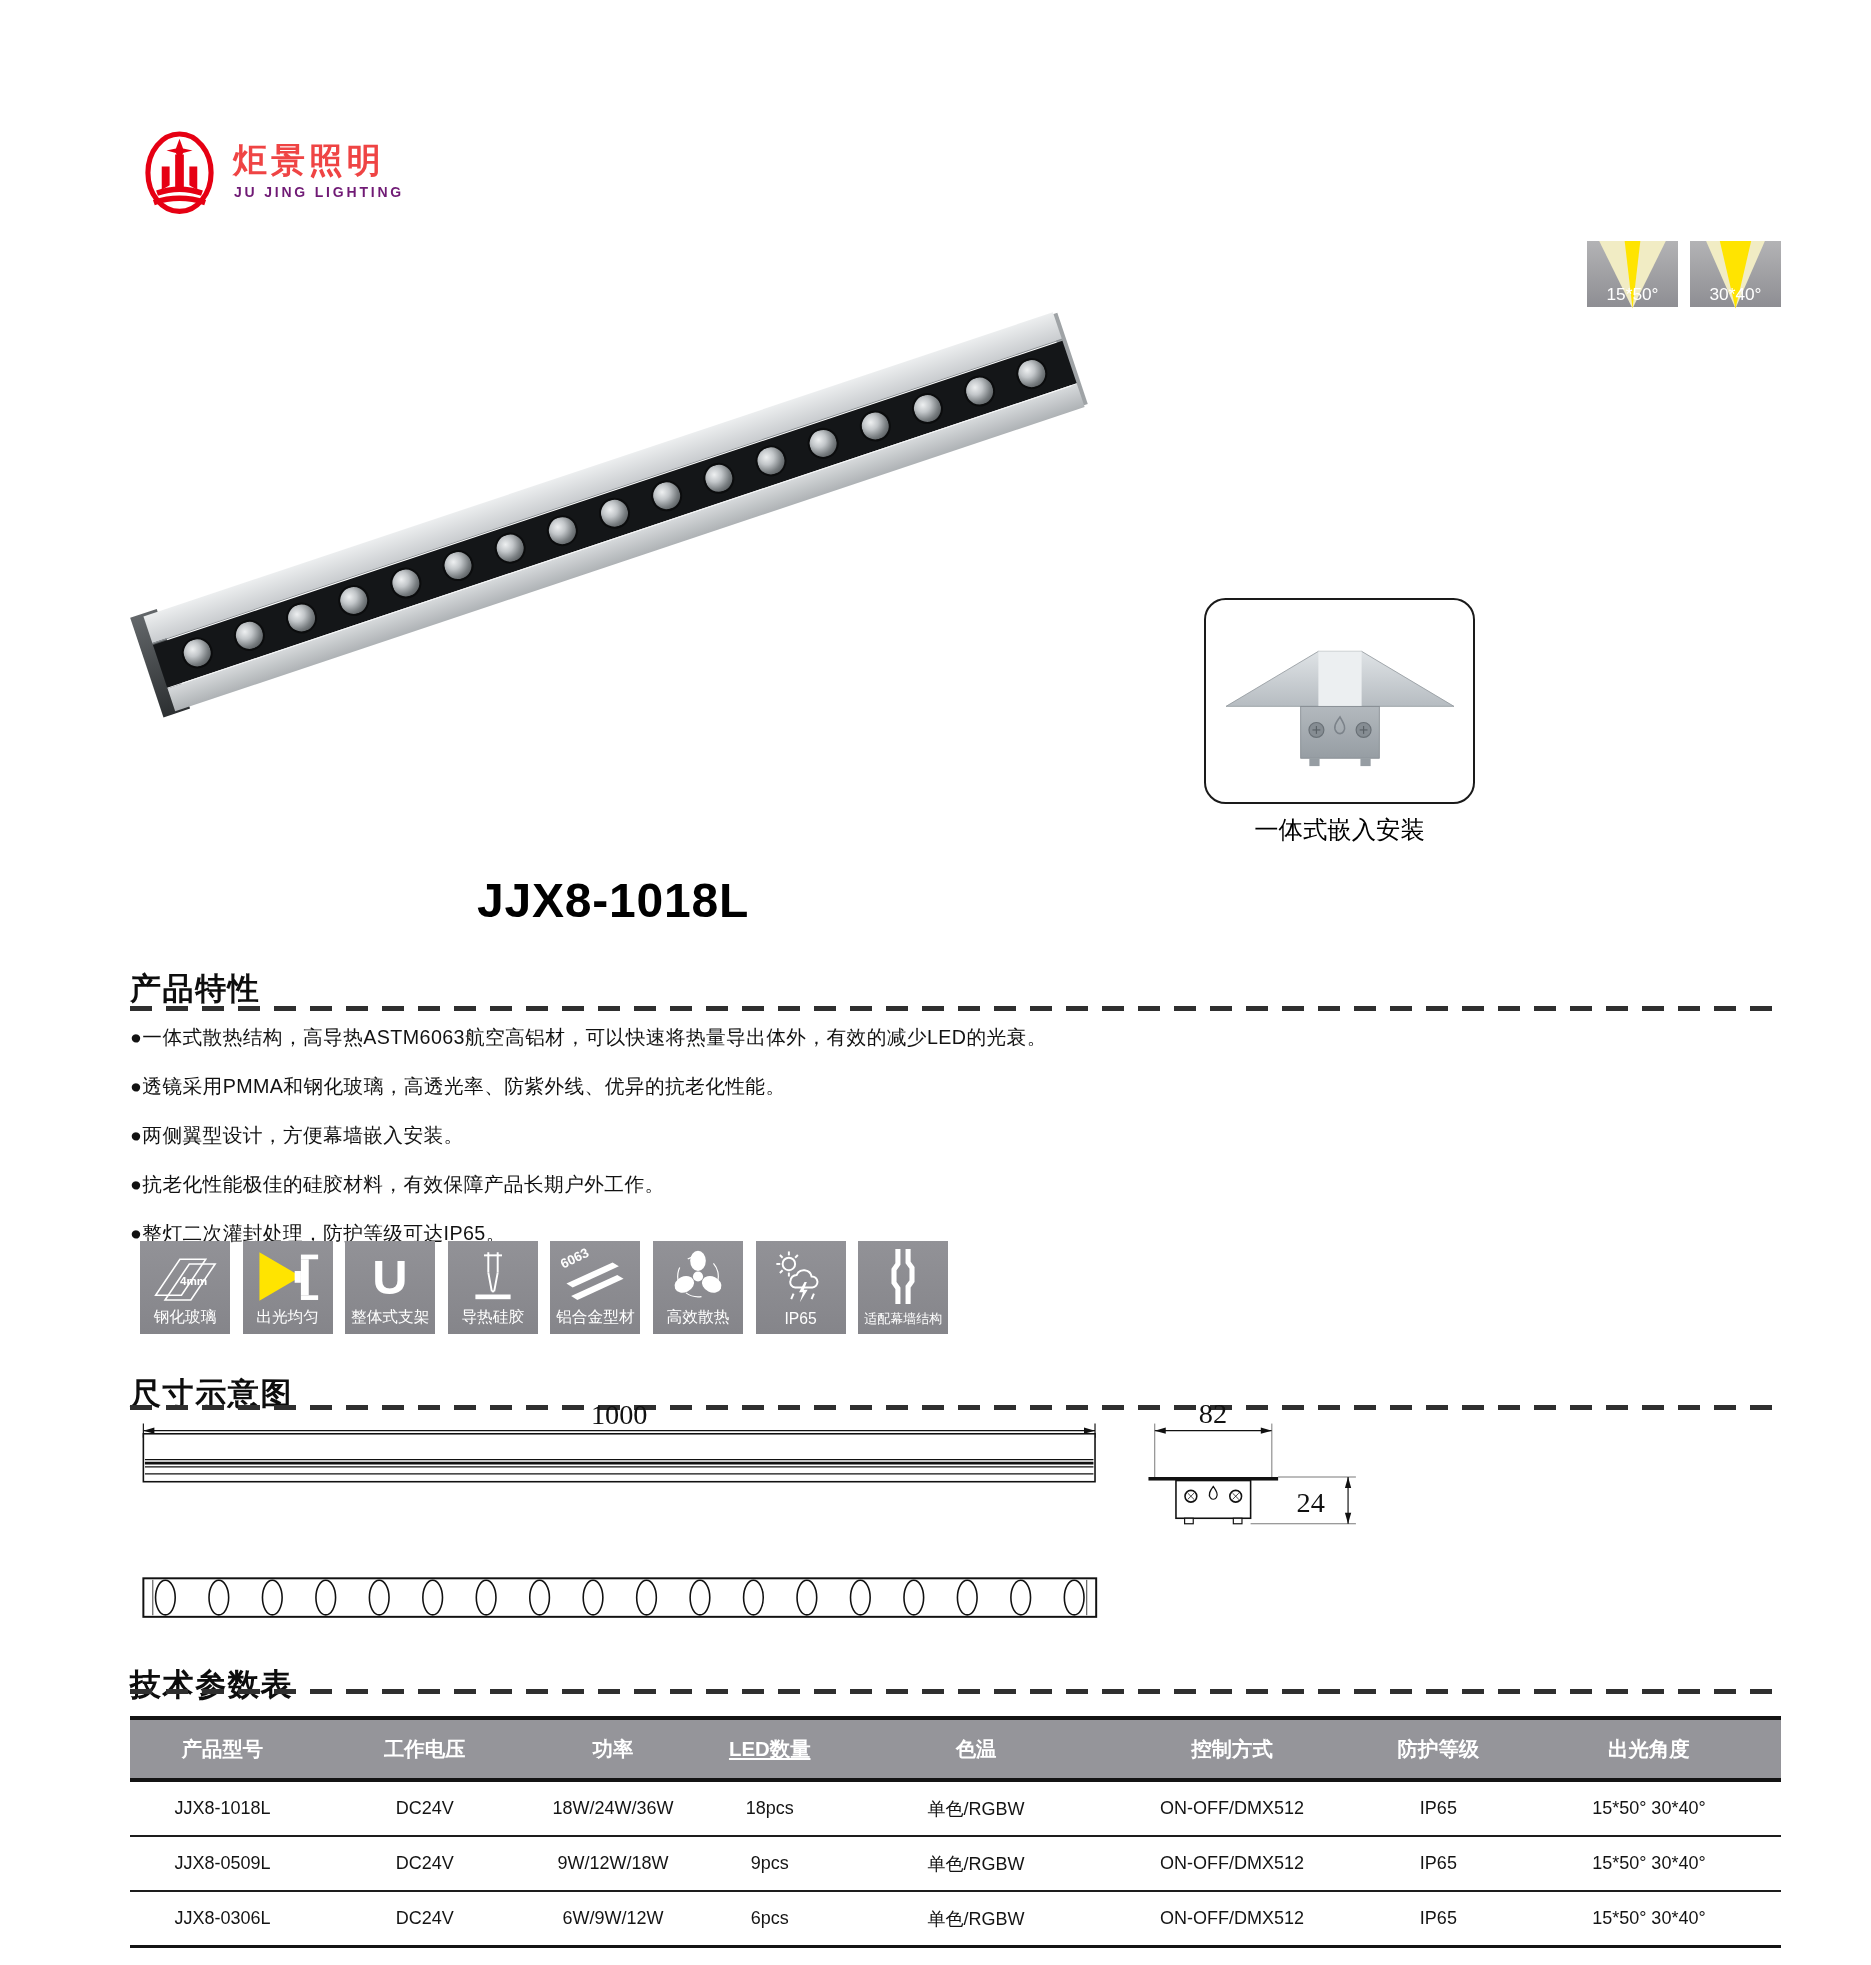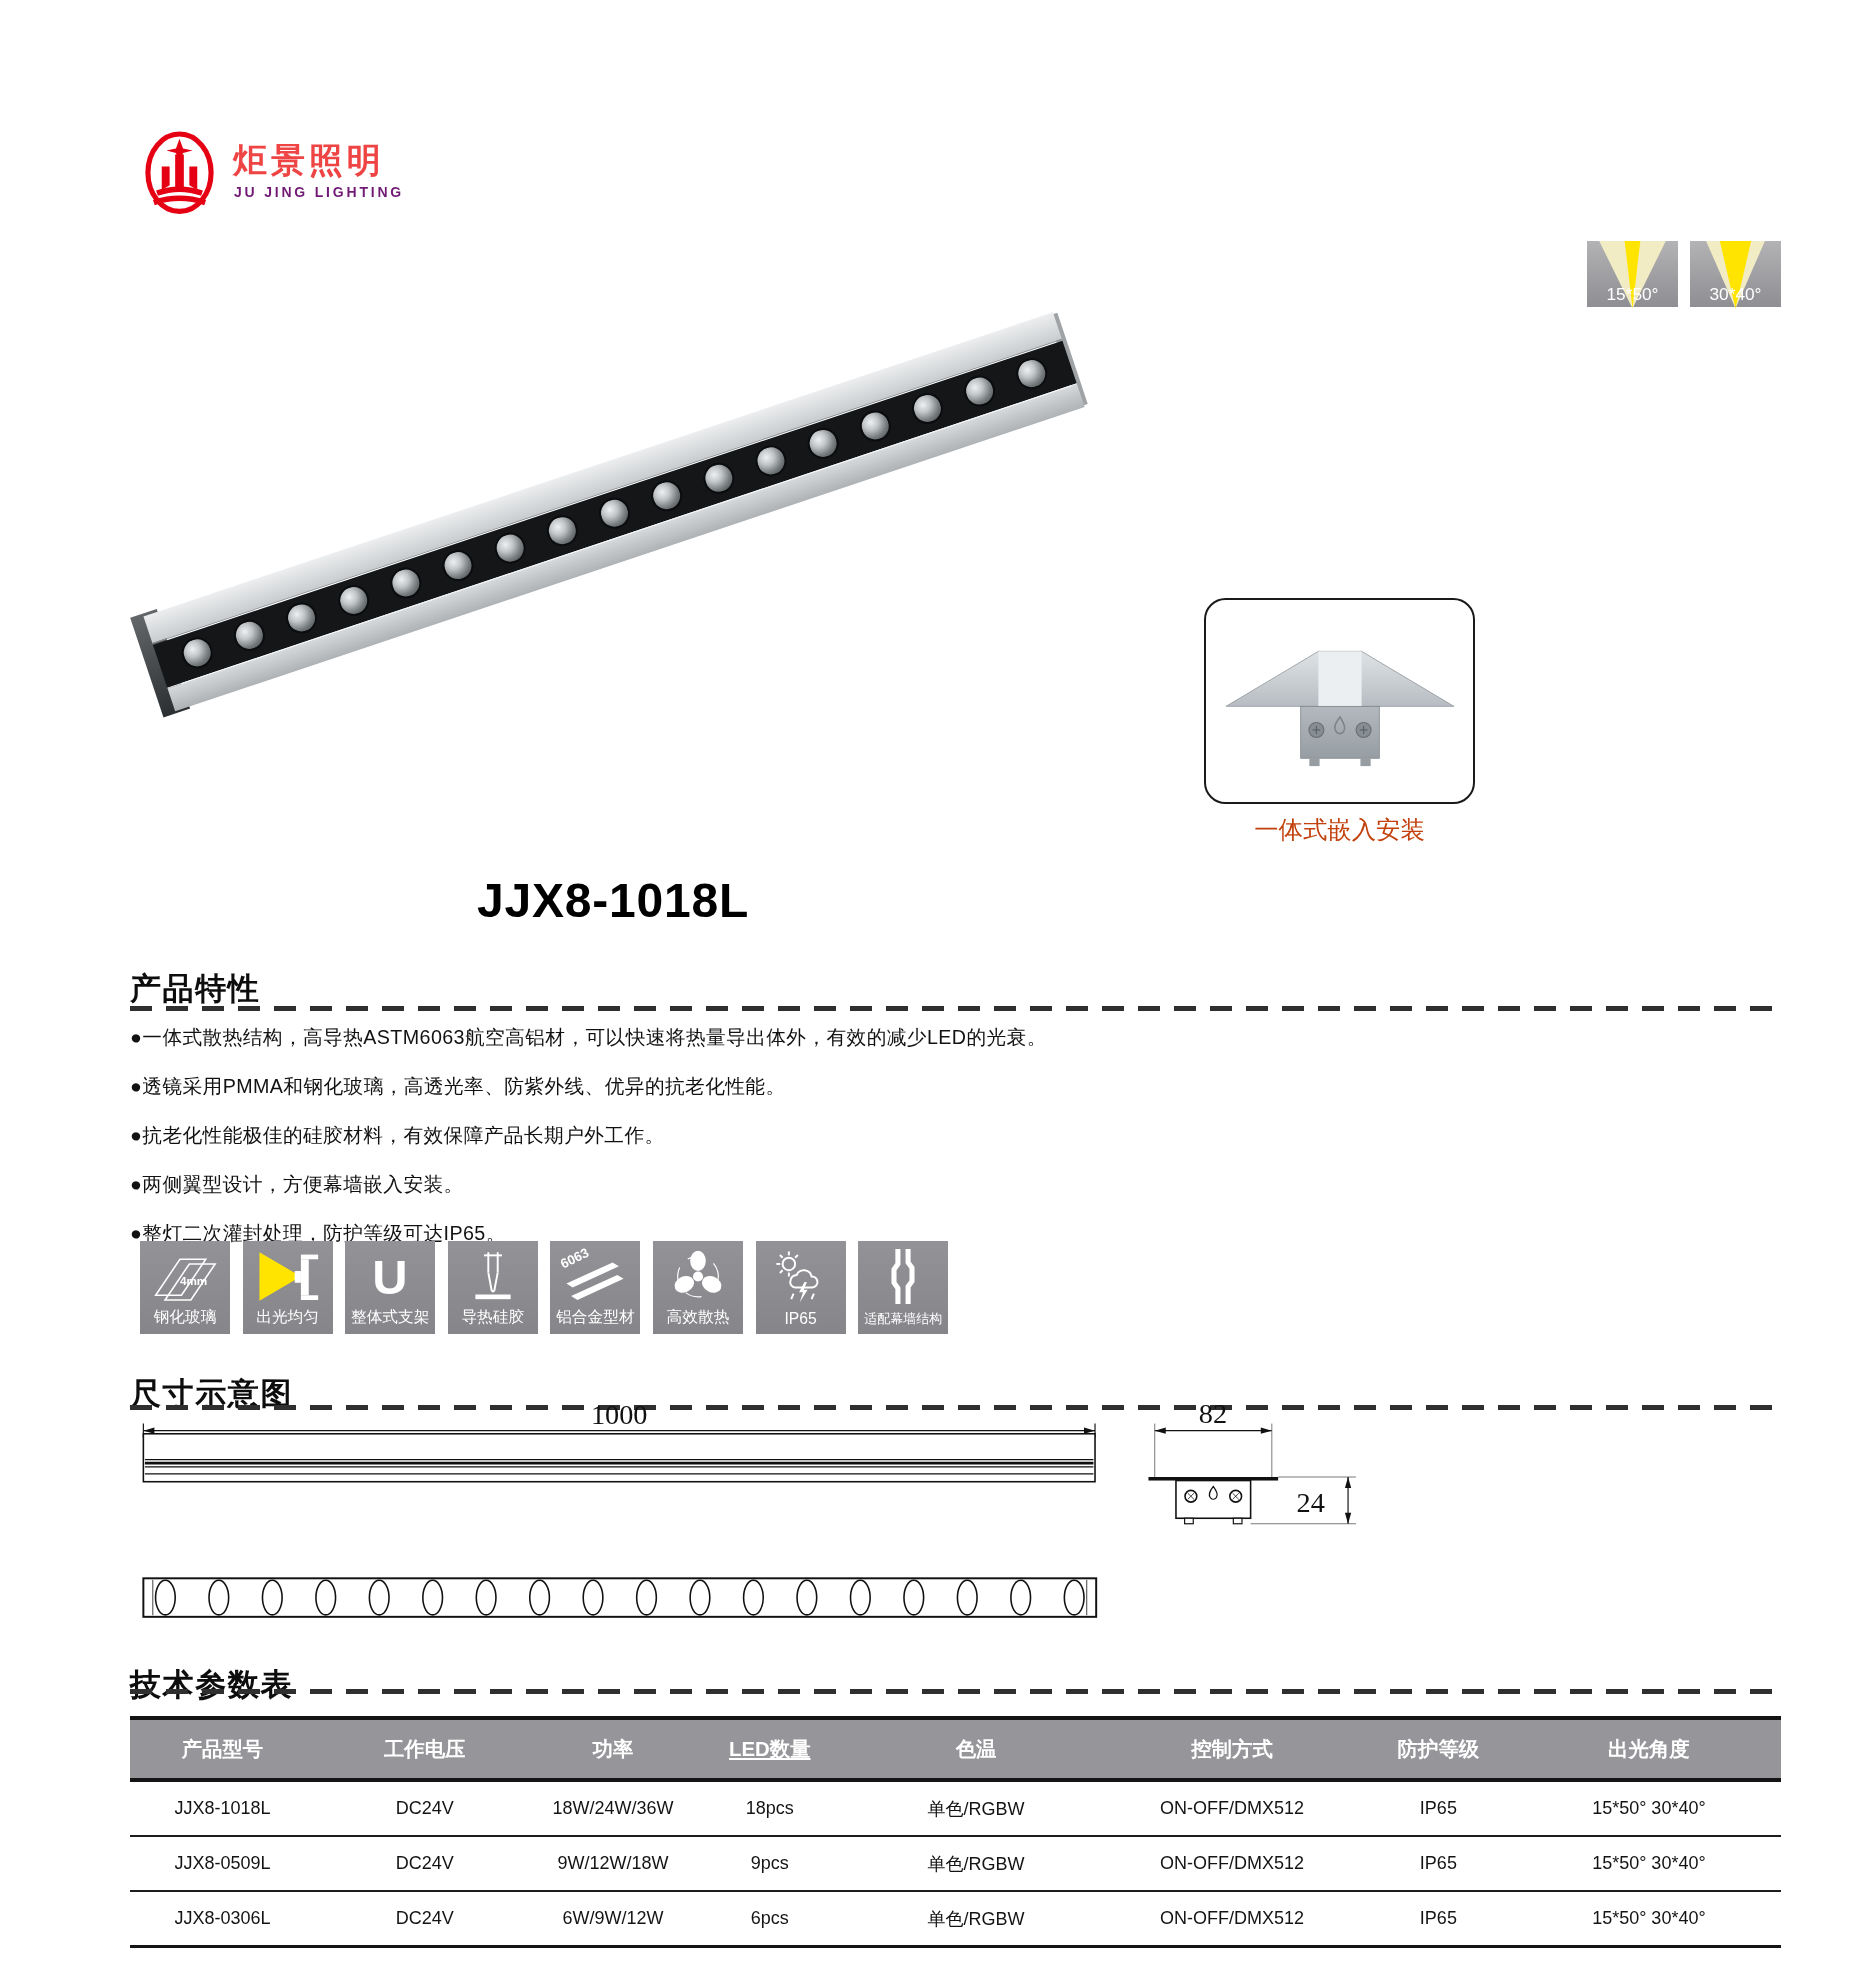--- a/index.html
+++ b/index.html
@@ -27,21 +27,21 @@
   .strip{position:absolute;left:0;right:0;top:29.5px;height:45px;background:#141618;}
   .flange-bottom{position:absolute;left:0;right:0;top:75px;height:23.6px;
        background:linear-gradient(180deg,#d6d9db,#aeb2b5);border-top:0.8px solid #f4f5f6;}
   .lens{position:absolute;width:31px;height:31px;top:6.7px;border-radius:50%;box-sizing:border-box;
        background:radial-gradient(circle at 38% 32%, #eef0f1 0%, #c2c6c9 30%, #787d80 62%, #3a3e41 100%);
        border:2px solid #0b0c0d;}
   
   .install-box{position:absolute;left:1204px;top:598px;width:271px;height:206px;
        border:2px solid #1a1a1a;border-radius:21.6px;background:#fff;box-sizing:border-box;}
   .install-caption{position:absolute;left:1204px;top:814px;width:271px;text-align:center;
-       font-size:24.4px;color:#c2410c;}
+       font-size:24.4px;color:#000000;}
   
   .model{position:absolute;left:432px;top:841px;width:362px;text-align:center;
        font-size:48px;font-weight:bold;letter-spacing:0.8px;color:#000;}
   .sec{position:absolute;left:130px;font-size:31px;font-weight:900;color:#0d0d0d;letter-spacing:1.6px;}
   .dash{position:absolute;left:130px;width:1651px;height:5.1px;
        background:repeating-linear-gradient(90deg,#2f2f2f 0 22px,transparent 22px 36px);}
   
   .feature-list{position:absolute;left:130px;top:1024px;margin:0;padding:0;list-style:none;}
   .feature-list li{font-size:19.7px;color:#121212;margin-bottom:22px;letter-spacing:0.4px;}
   
@@ -151,22 +151,22 @@
 </div>
 <div class="install-caption">一体式嵌入安装</div>
 
 <h1 class="model">JJX8-1018L</h1>
 
 <h2 class="sec" style="top:942px">产品特性</h2>
 <div class="dash" style="top:1006px"></div>
 <ul class="feature-list">
     <li>●一体式散热结构，高导热ASTM6063航空高铝材，可以快速将热量导出体外，有效的减少LED的光衰。</li>
     <li>●透镜采用PMMA和钢化玻璃，高透光率、防紫外线、优异的抗老化性能。</li>
+    <li>●两侧翼型设计，方便幕墙嵌入安装。</li>
     <li>●抗老化性能极佳的硅胶材料，有效保障产品长期户外工作。</li>
-    <li>●两侧翼型设计，方便幕墙嵌入安装。</li>
     <li>●整灯二次灌封处理，防护等级可达IP65。</li>
   </ul>
 
 <div class="tiles">
   <div class="tile">
     <svg width="90" height="63" viewBox="0 0 230 160">
       <polygon points="40,128 102,36 168,36 106,128" fill="none" stroke="#fff" stroke-width="4"></polygon>
       <polygon points="64,140 126,48 192,48 130,140" fill="none" stroke="#fff" stroke-width="4"></polygon>
       <text x="102" y="102" fill="#fff" font-size="30" font-weight="bold">4mm</text>
     </svg>

